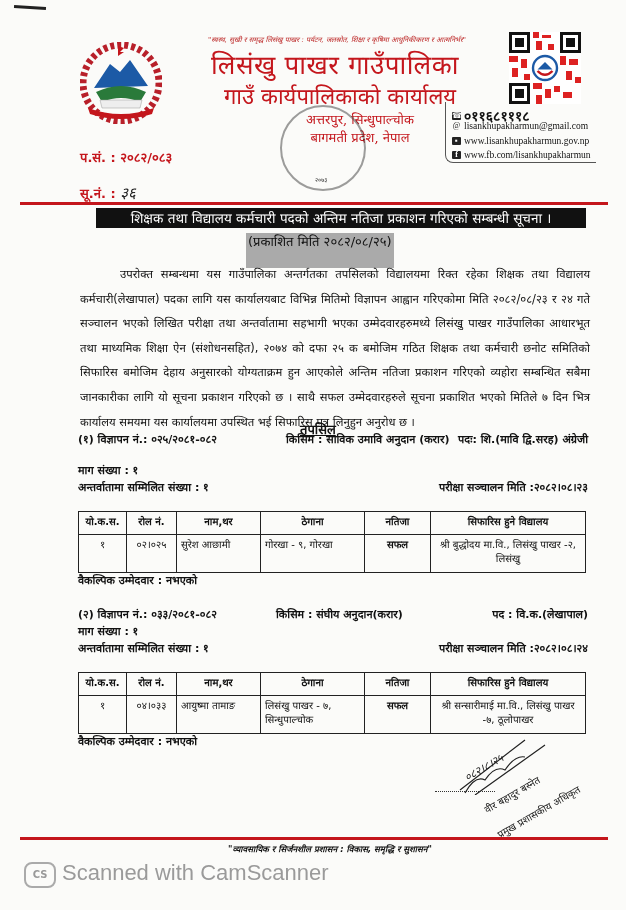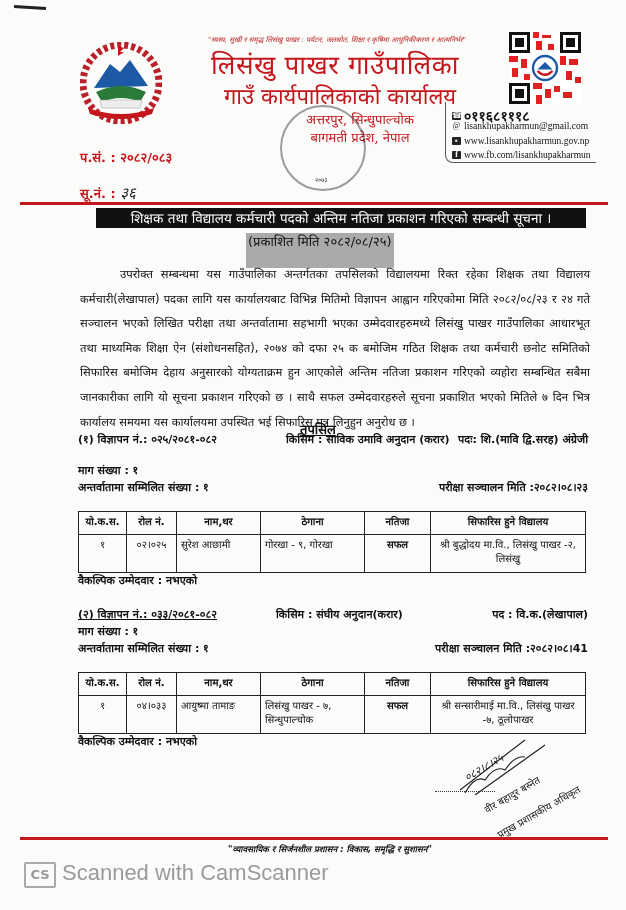--- a/index.html
+++ b/index.html
@@ -42,21 +42,21 @@
   table.res td.left { text-align:left; }
   table.res td.bold { font-weight:bold; }
   .t1 { top:511px; } .t2 { top:672px; }
   .alt { position:absolute; left:78px; font-size:11px; font-weight:bold; }
   .alt1 { top:572px; } .alt2 { top:733px; }
   .signature { position:absolute; left:455px; top:735px; width:120px; height:60px; }
   .sig-dots { position:absolute; left:435px; top:791px; width:60px; border-top:1.5px dotted #333; }
   .sig-name, .sig-title { position:absolute; font-size:10px; color:#222; transform:rotate(-30deg); transform-origin:left center; white-space:nowrap; }
   .sig-name { left:485px; top:803px; } .sig-title { left:498px; top:828px; }
   .footer-motto { position:absolute; left:200px; top:843px; width:260px; text-align:center; font-size:8.5px; font-style:italic; font-weight:bold; }
-  .cs-badge { position:absolute; left:24px; top:862px; width:28px; height:22px; border:2px solid #aaa; border-radius:2px; color:#999; font-size:13px; font-weight:bold; line-height:22px; text-align:center; }
+  .cs-badge { position:absolute; left:24px; top:862px; width:28px; height:22px; border:2px solid #aaa; border-radius:8px; color:#999; font-size:10px; font-weight:bold; line-height:22px; text-align:center; }
   .cs-text { position:absolute; left:62px; top:860px; font-family:"Liberation Sans", sans-serif; font-size:22px; color:#9a9a9a; }
 </style>
 </head>
 <body>
 
 <div class="corner-mark"></div>
 
 <svg class="emblem" viewBox="0 0 82 82">
   <circle cx="41" cy="41" r="38" fill="none" stroke="#b8202a" stroke-width="7" stroke-dasharray="4 3"></circle>
   <path d="M14 46 L30 22 L40 30 L50 18 L68 44 Z" fill="#1c5aa6"></path>
@@ -180,31 +180,31 @@
     <td>०२।०२५</td>
     <td class="left">सुरेश आछामी</td>
     <td class="left">गोरखा - ९, गोरखा</td>
     <td class="bold">सफल</td>
     <td>श्री बुद्धोदय मा.वि., लिसंखु पाखर -२, लिसंखु</td>
   </tr>
 </tbody>
   </table>
 <div class="alt alt1">वैकल्पिक उम्मेदवार : नभएको</div>
 
-<div class="row" style="top:606px;text-decoration:underline;">
+<div class="row" style="top:606px;">
   <span>(२) विज्ञापन नं.: ०३३/२०८१-०८२</span>
   <span class="m" style="left:190px;">किसिम : संघीय अनुदान(करार)</span>
   <span class="r">पद : वि.क.(लेखापाल)</span>
 </div>
 <div class="row" style="top:623px;">
   <span>माग संख्या : १</span>
 </div>
 <div class="row" style="top:640px;">
   <span>अन्तर्वातामा सम्मिलित संख्या : १</span>
-  <span class="r">परीक्षा सञ्चालन मिति :२०८२।०८।41</span>
+  <span class="r">परीक्षा सञ्चालन मिति :२०८२।०८।२४</span>
 </div>
 
 <table class="res t2">
   <colgroup>
       <col style="width:48px">
       <col style="width:50px">
       <col style="width:84px">
       <col style="width:104px">
       <col style="width:66px">
       <col>

